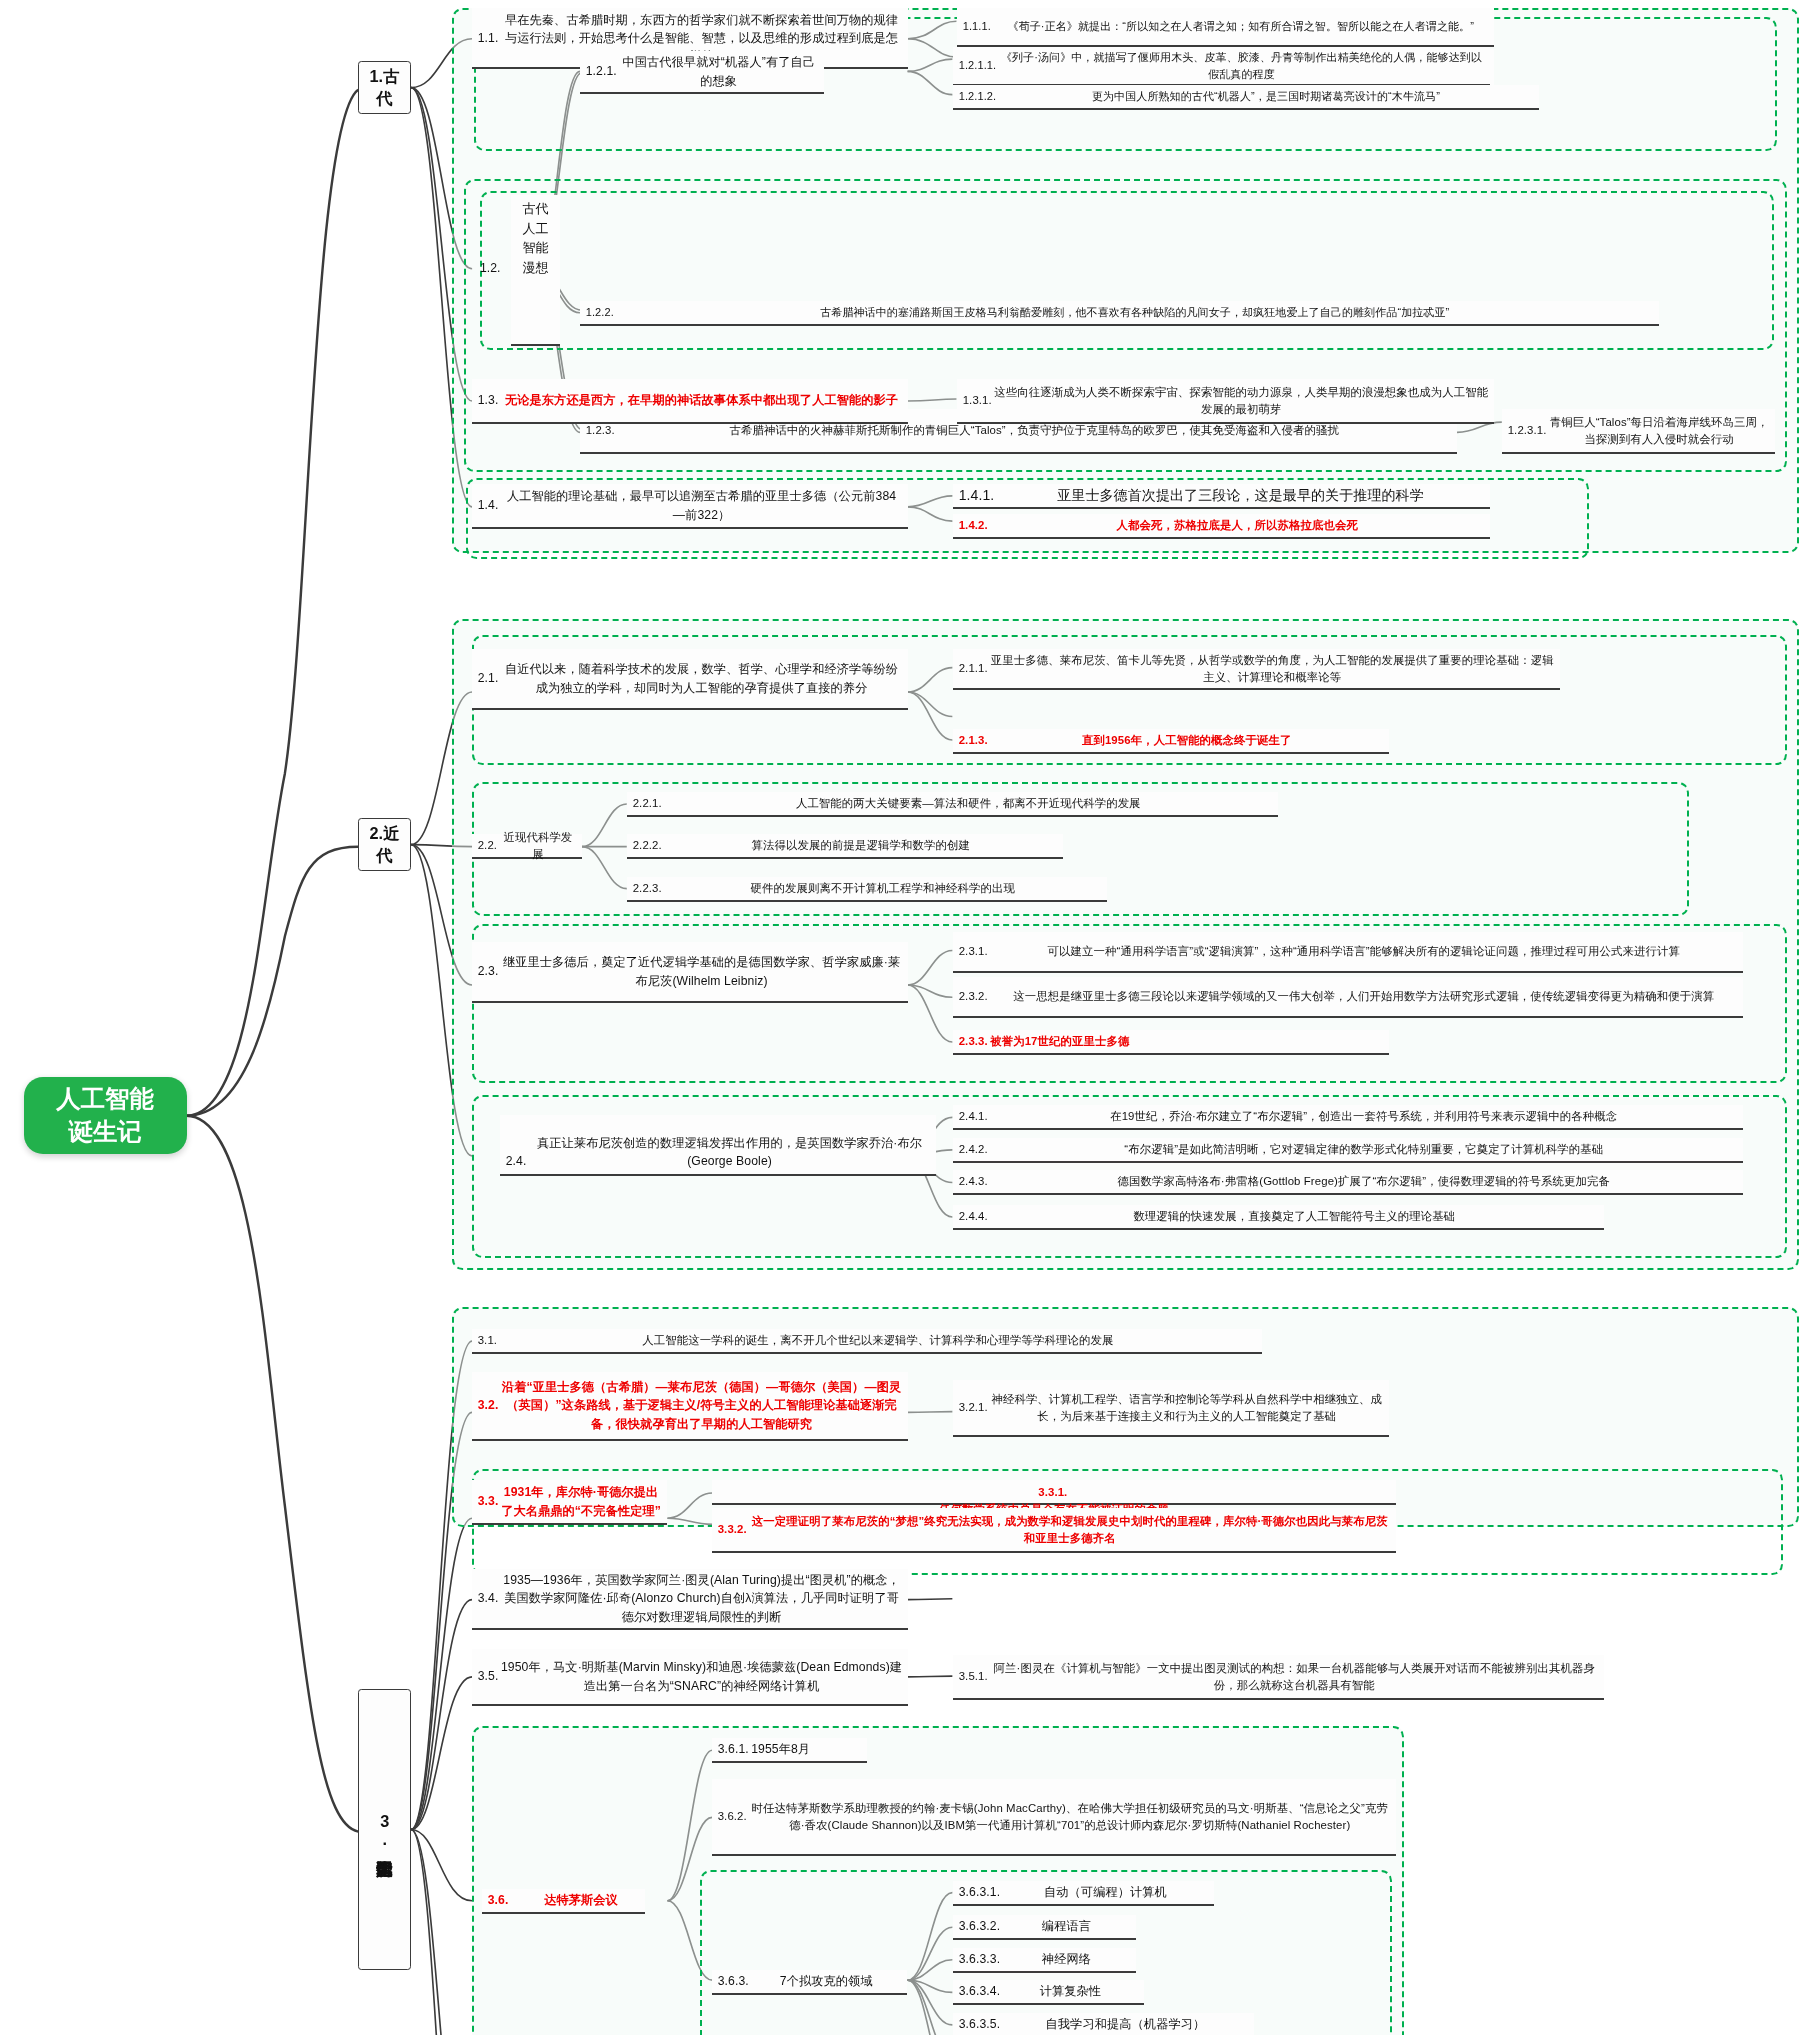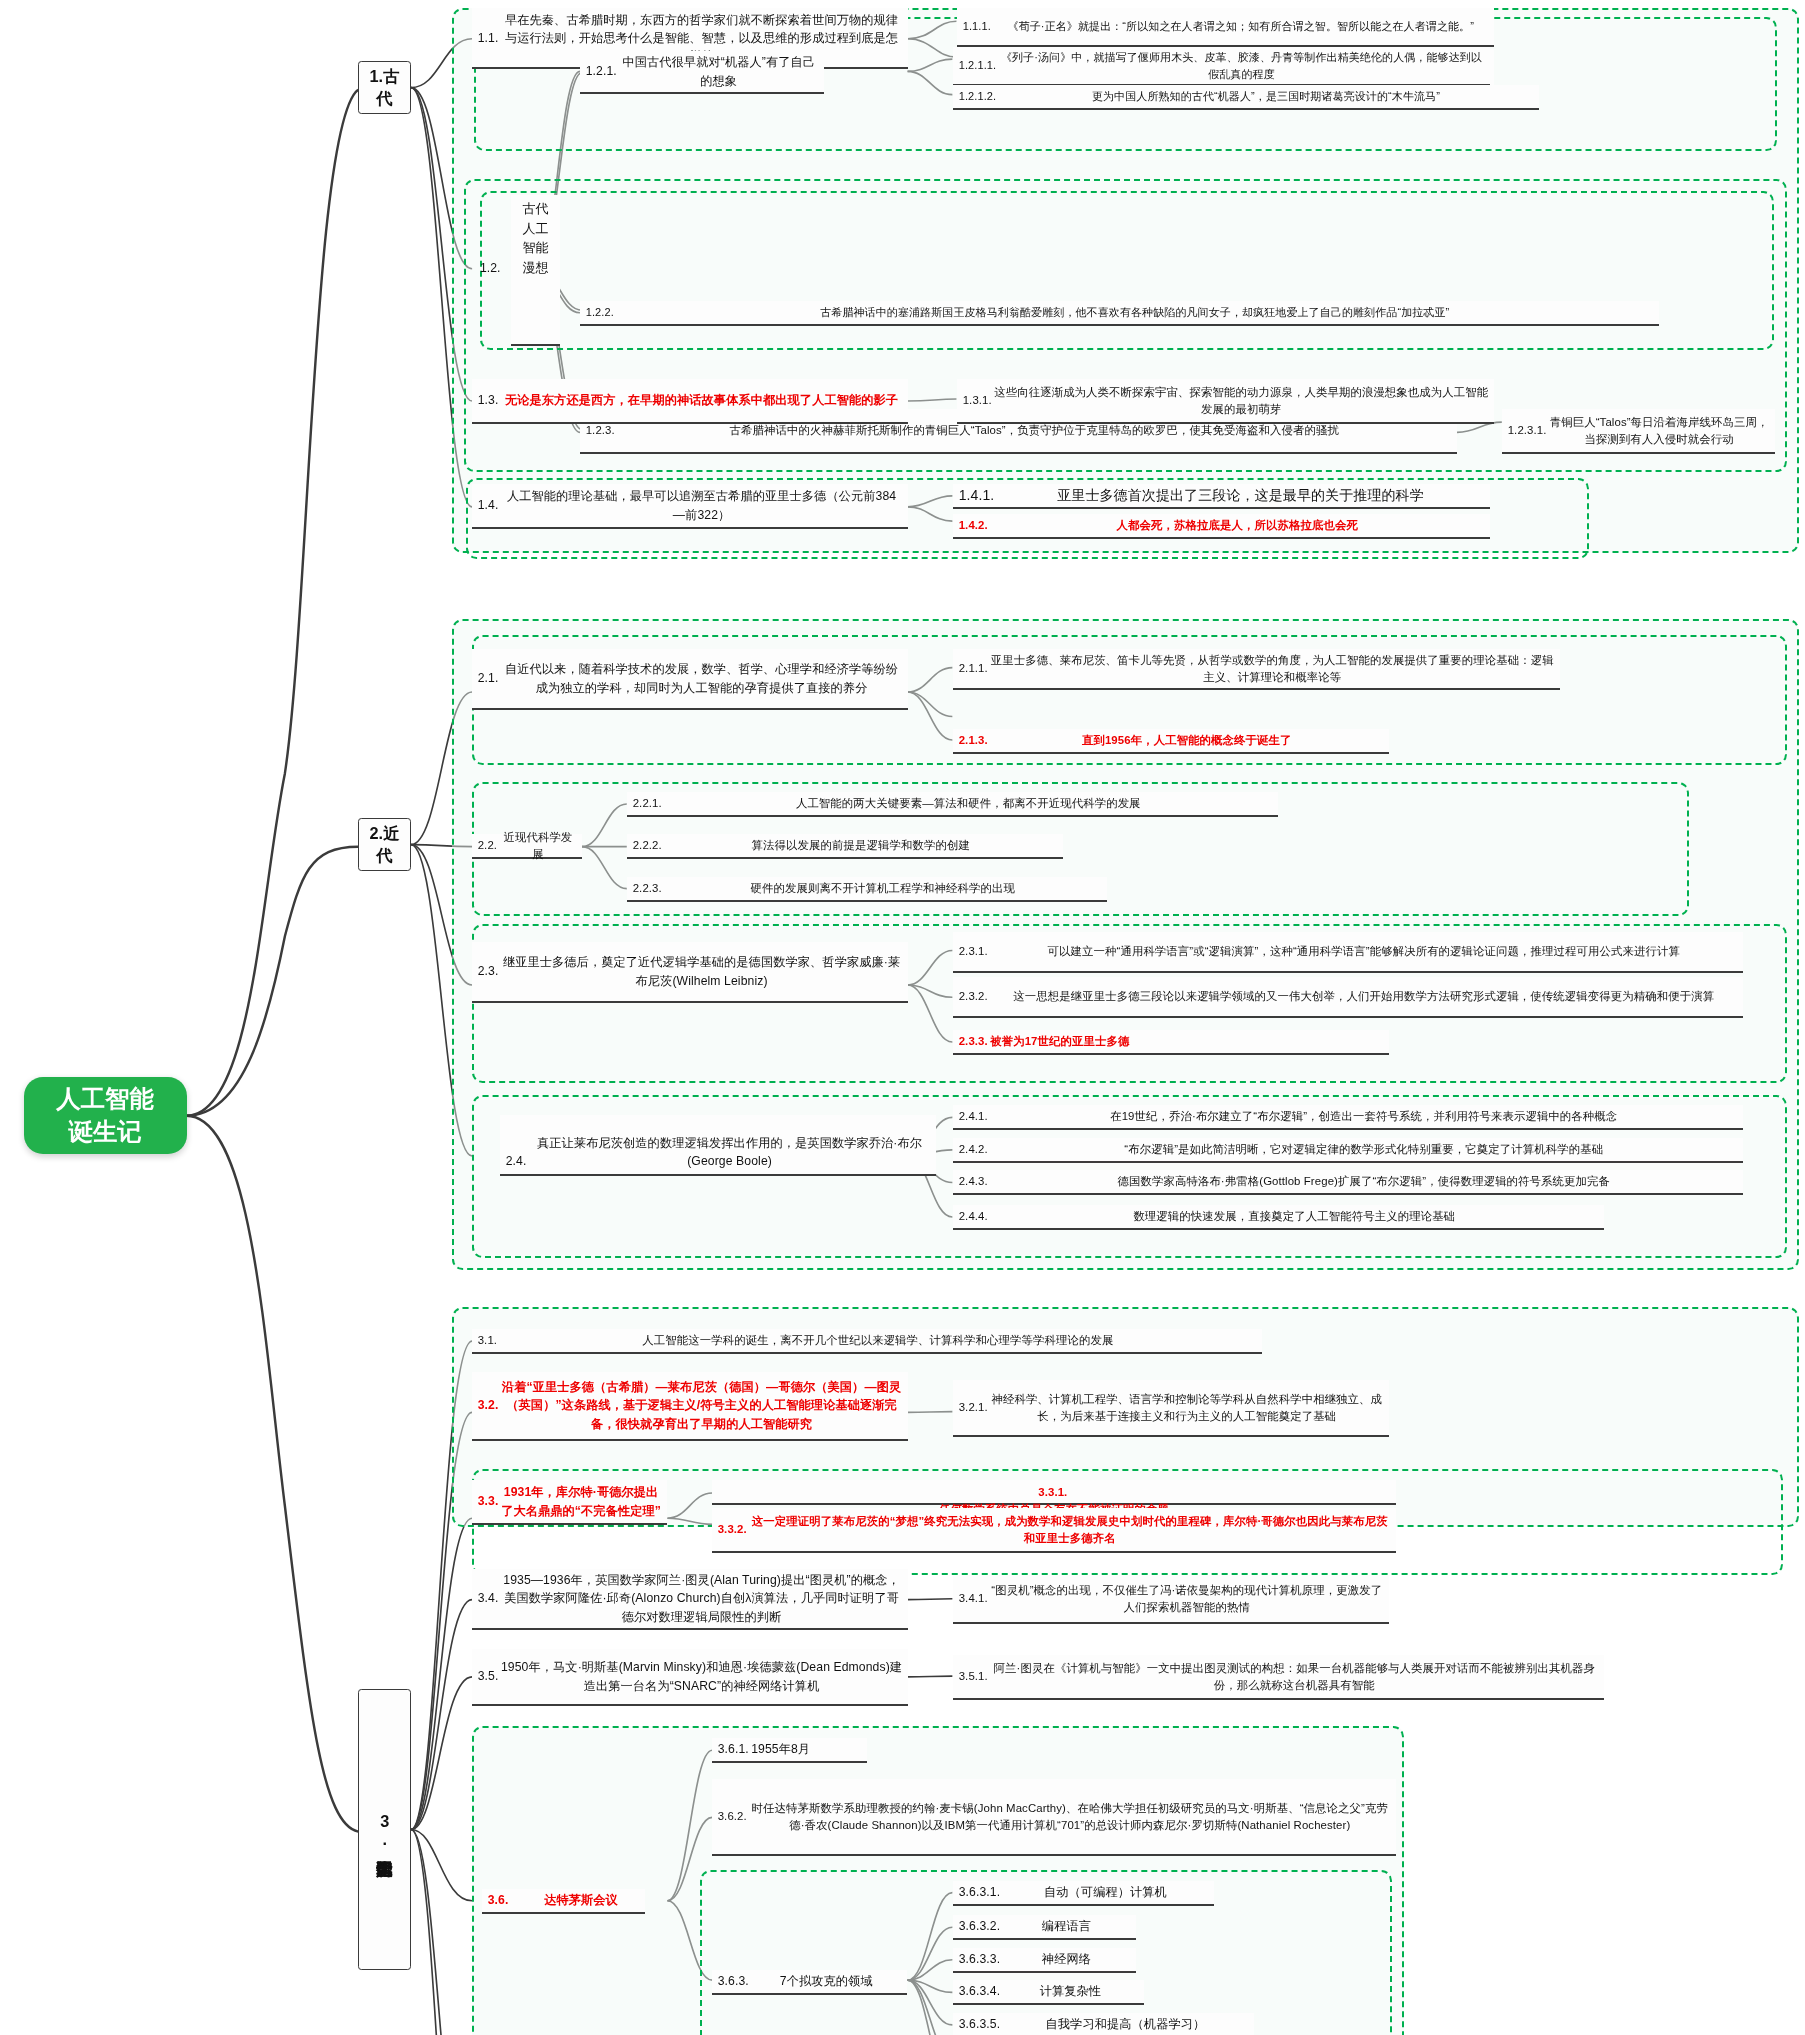--- a/index.html
+++ b/index.html
@@ -344,24 +344,20 @@
   </div>
   <div class="node" style="left:712px;top:1508px;width:684px;height:45px;font-size:11.4px;">
     <span class="num red">3.3.2.</span>
     <span class="txt red">这一定理证明了莱布尼茨的“梦想”终究无法实现，成为数学和逻辑发展史中划时代的里程碑，库尔特·哥德尔也因此与莱布尼茨和亚里士多德齐名</span>
   </div>
 
   <div class="node" style="left:472px;top:1569px;width:436px;height:61px;">
     <span class="num">3.4.</span>
     <span class="txt">1935—1936年，英国数学家阿兰·图灵(Alan Turing)提出“图灵机”的概念，美国数学家阿隆佐·邱奇(Alonzo Church)自创λ演算法，几乎同时证明了哥德尔对数理逻辑局限性的判断</span>
   </div>
-  <div class="node" style="left:953px;top:1575px;width:436px;height:49px;font-size:11.4px;">
-    <span class="num">3.4.1.</span>
-    <span class="txt">“图灵机”概念的出现，不仅催生了冯·诺依曼架构的现代计算机原理，更激发了人们探索机器智能的热情</span>
-  </div>
 
   <div class="node" style="left:472px;top:1649px;width:436px;height:57px;">
     <span class="num">3.5.</span>
     <span class="txt">1950年，马文·明斯基(Marvin Minsky)和迪恩·埃德蒙兹(Dean Edmonds)建造出第一台名为“SNARC”的神经网络计算机</span>
   </div>
   <div class="node" style="left:953px;top:1655px;width:651px;height:45px;font-size:11.4px;">
     <span class="num">3.5.1.</span>
     <span class="txt">阿兰·图灵在《计算机与智能》一文中提出图灵测试的构想：如果一台机器能够与人类展开对话而不能被辨别出其机器身份，那么就称这台机器具有智能</span>
   </div>
 

